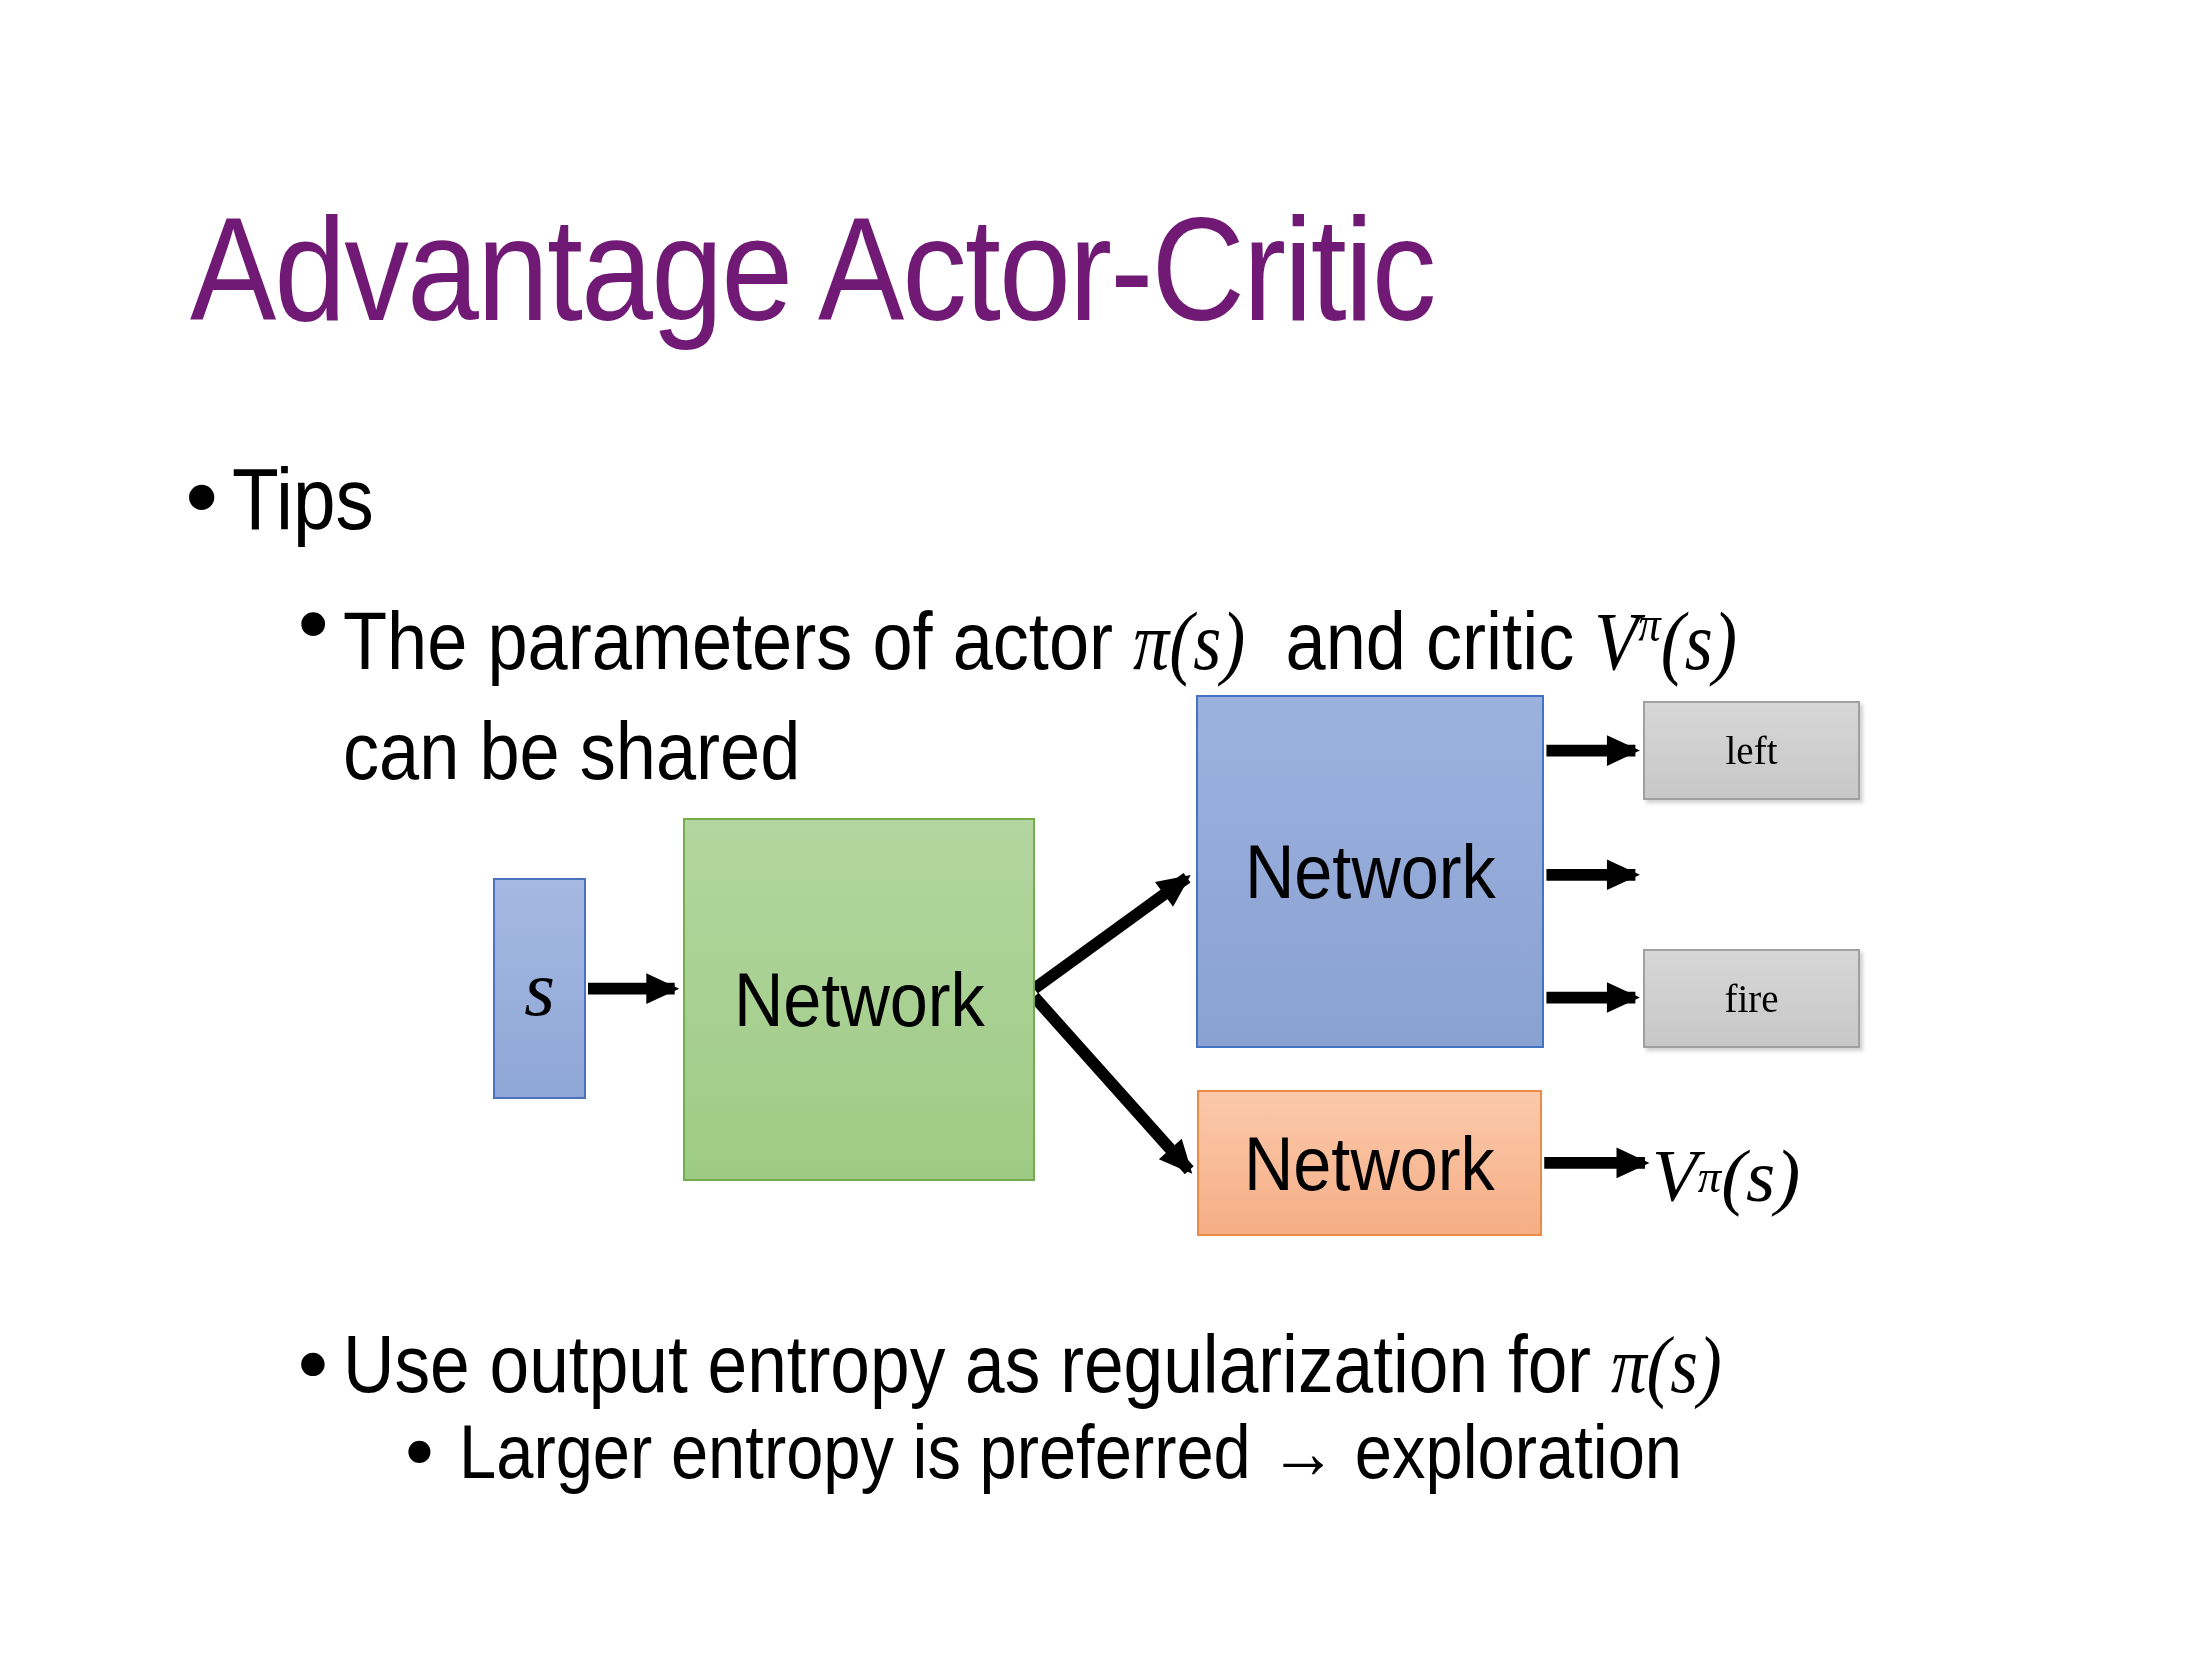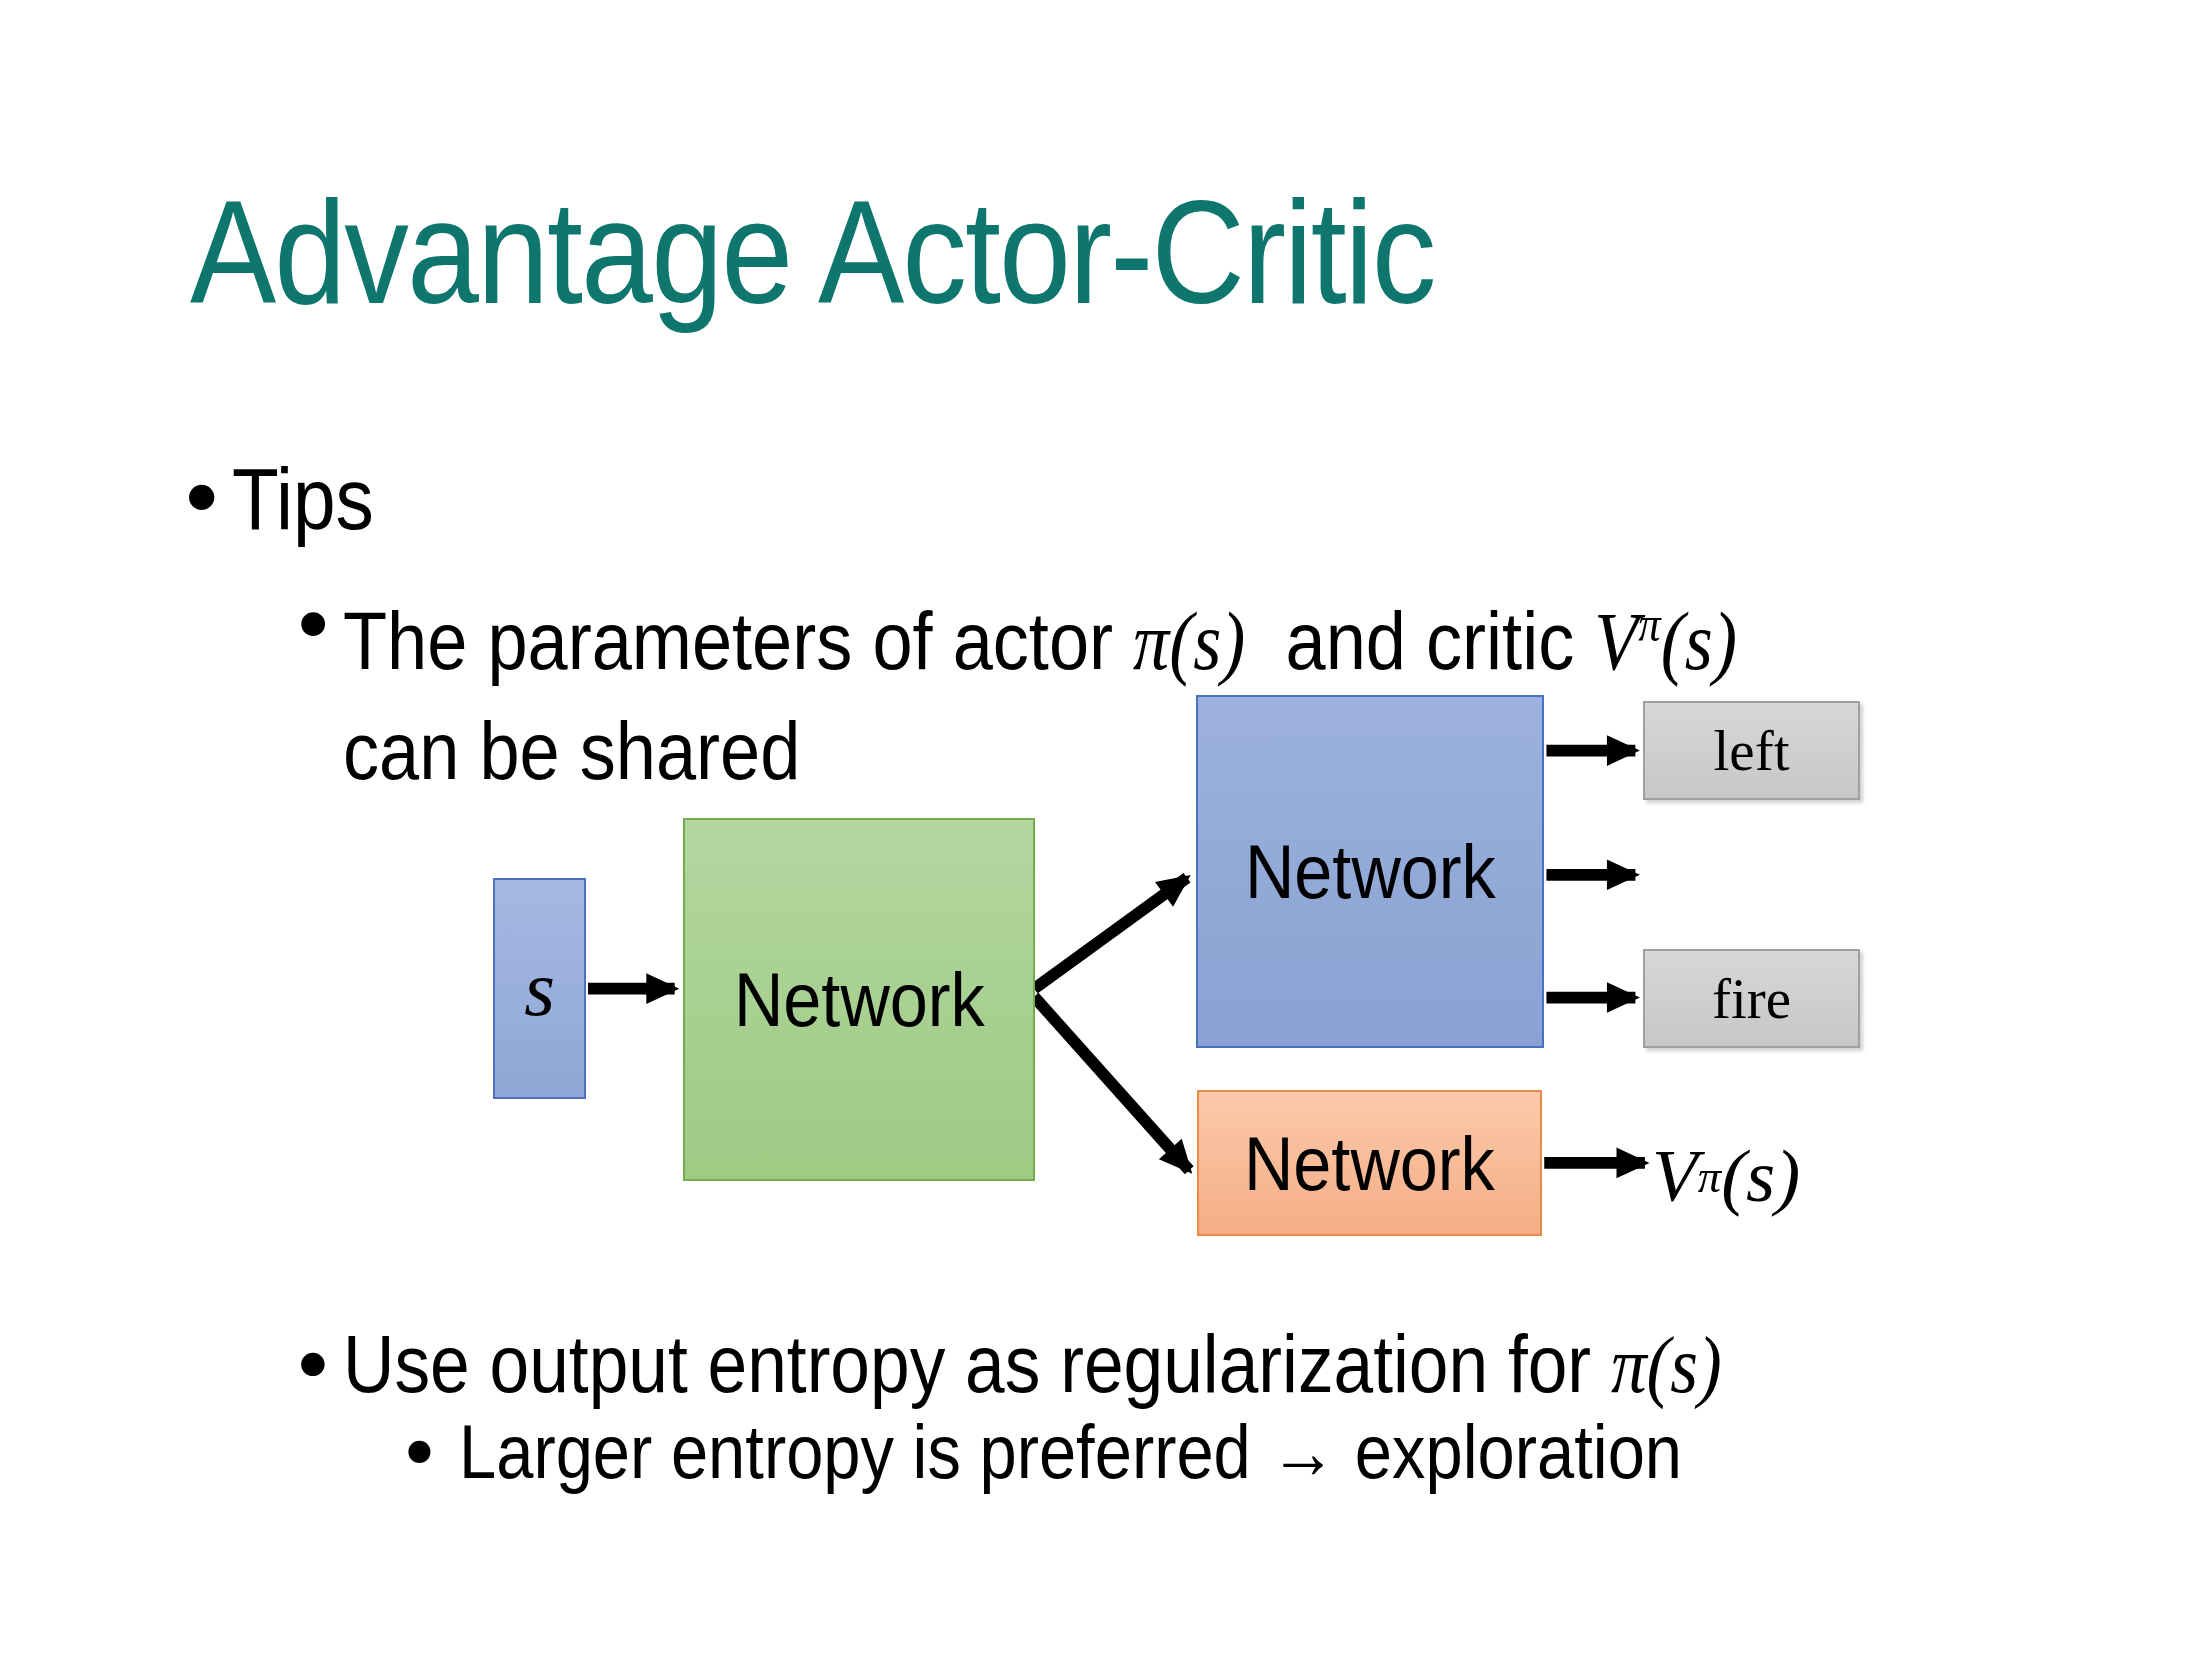--- a/index.html
+++ b/index.html
@@ -8,22 +8,22 @@
     background:#ffffff; color:#000;
     font-family:"Liberation Sans", sans-serif;
   }
   .abs { position:absolute; }
 
   
   .cond   { display:inline-block; transform:scaleX(0.88); transform-origin:0 50%; white-space:nowrap; }
   .cond-c { display:inline-block; transform:scaleX(0.90); transform-origin:50% 50%; white-space:nowrap; }
 
   .title {
-    left:190px; top:168px; font-size:147px; line-height:169px;
-    letter-spacing:-2.2px; color:#0f766e;
+    left:190px; top:185px; font-size:147px; line-height:169px;
+    letter-spacing:-2.2px; color:#701a75;
   }
 
   .row { position:absolute; display:flex; align-items:flex-start; }
   .row .dot {
     flex:0 0 auto; font-family:"DejaVu Sans", sans-serif;
     position:relative; top:0.02em;
   }
   .row .txt, .row .txt-block { flex:0 0 auto; }
   .line { white-space:nowrap; }
 
@@ -62,21 +62,21 @@
     left:1197px; top:1090px; width:345px; height:146px;
     background:linear-gradient(180deg,#fbc9ab 0%,#f5ae85 100%);
     border:2.9px solid #ec8c44;
   }
   .b-action {
     width:217px; height:99px; left:1643px;
     background:linear-gradient(180deg,#d7d7d7 0%,#c7c7c7 100%);
     border:2.2px solid #a0a0a0;
     box-shadow:2.9px 2.9px 3.7px rgba(0,0,0,0.18);
   }
-  .b-action .lbl { font-family:"Liberation Serif", serif; font-size:57px; }
+  .b-action .lbl { font-family:"Liberation Serif", serif; font-size:39px; }
   .b-left  { top:701px; }
   .b-right { top:825px; }
   .b-fire  { top:949px;text-align:center; }
 
   .v-out {
     left:1652px; top:1117px; height:118px; display:flex; align-items:center;
     font-size:75px;
   }
 
   svg.arrows { position:absolute; left:0; top:0; pointer-events:none; }

